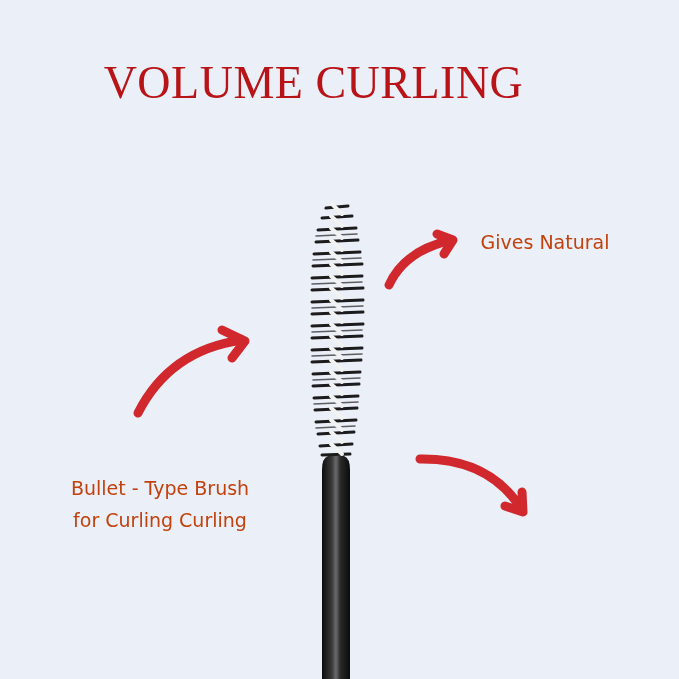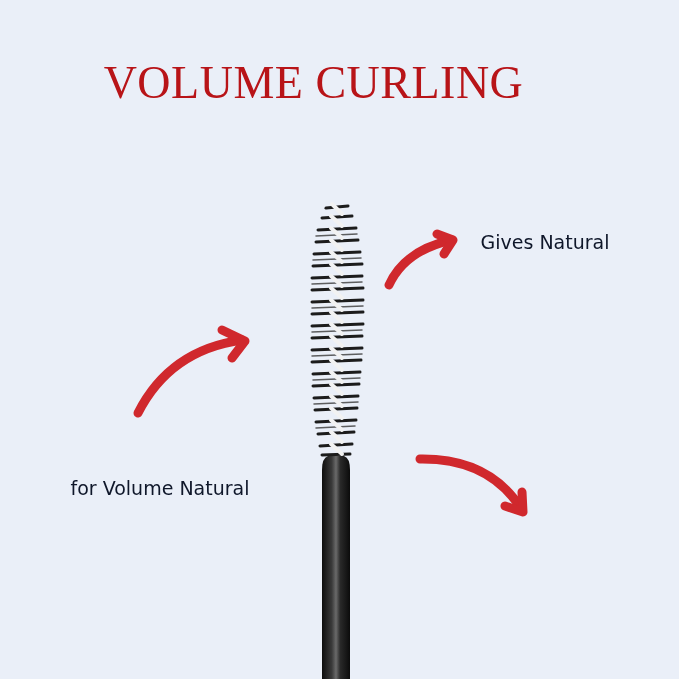--- a/index.html
+++ b/index.html
@@ -11,21 +11,21 @@
   }
   .title {
     position: absolute; left: 0; top: 56px; width: 627px;
     text-align: center;
     font-family: "Liberation Serif", serif;
     font-size: 46px; letter-spacing: 0.5px;
     color: #b81418;
   }
   .label {
     position: absolute; text-align: center;
-    color: #0f172a; font-size: 19px; line-height: 32px;
+    color: #c2410c; font-size: 19px; line-height: 32px;
   }
   #lbl-tr { left: 440px; top: 226px; width: 210px; }
   #lbl-l { left: 40px; top: 472px; width: 240px; }
   #lbl-br { left: 420px; top: 537px; width: 210px; }
   svg.art { position: absolute; left: 0; top: 0; }
 </style>
 </head>
 <body>
 
 <div class="title">VOLUME CURLING</div>
@@ -119,17 +119,18 @@
       <path d="M505 506 L523 512 L522 492"></path>
     </g>
   </g>
 </svg>
 
 <div class="label" id="lbl-tr">
   <div>Gives Natural</div>
 </div>
 
 <div class="label" id="lbl-l">
-  <div>for Volume Natural</div>
+  <div>Bullet - Type Brush</div>
+  <div>for Curling Curling</div>
 </div>
 
 <div class="label" id="lbl-br">
 </div>
 
 </body></html>

